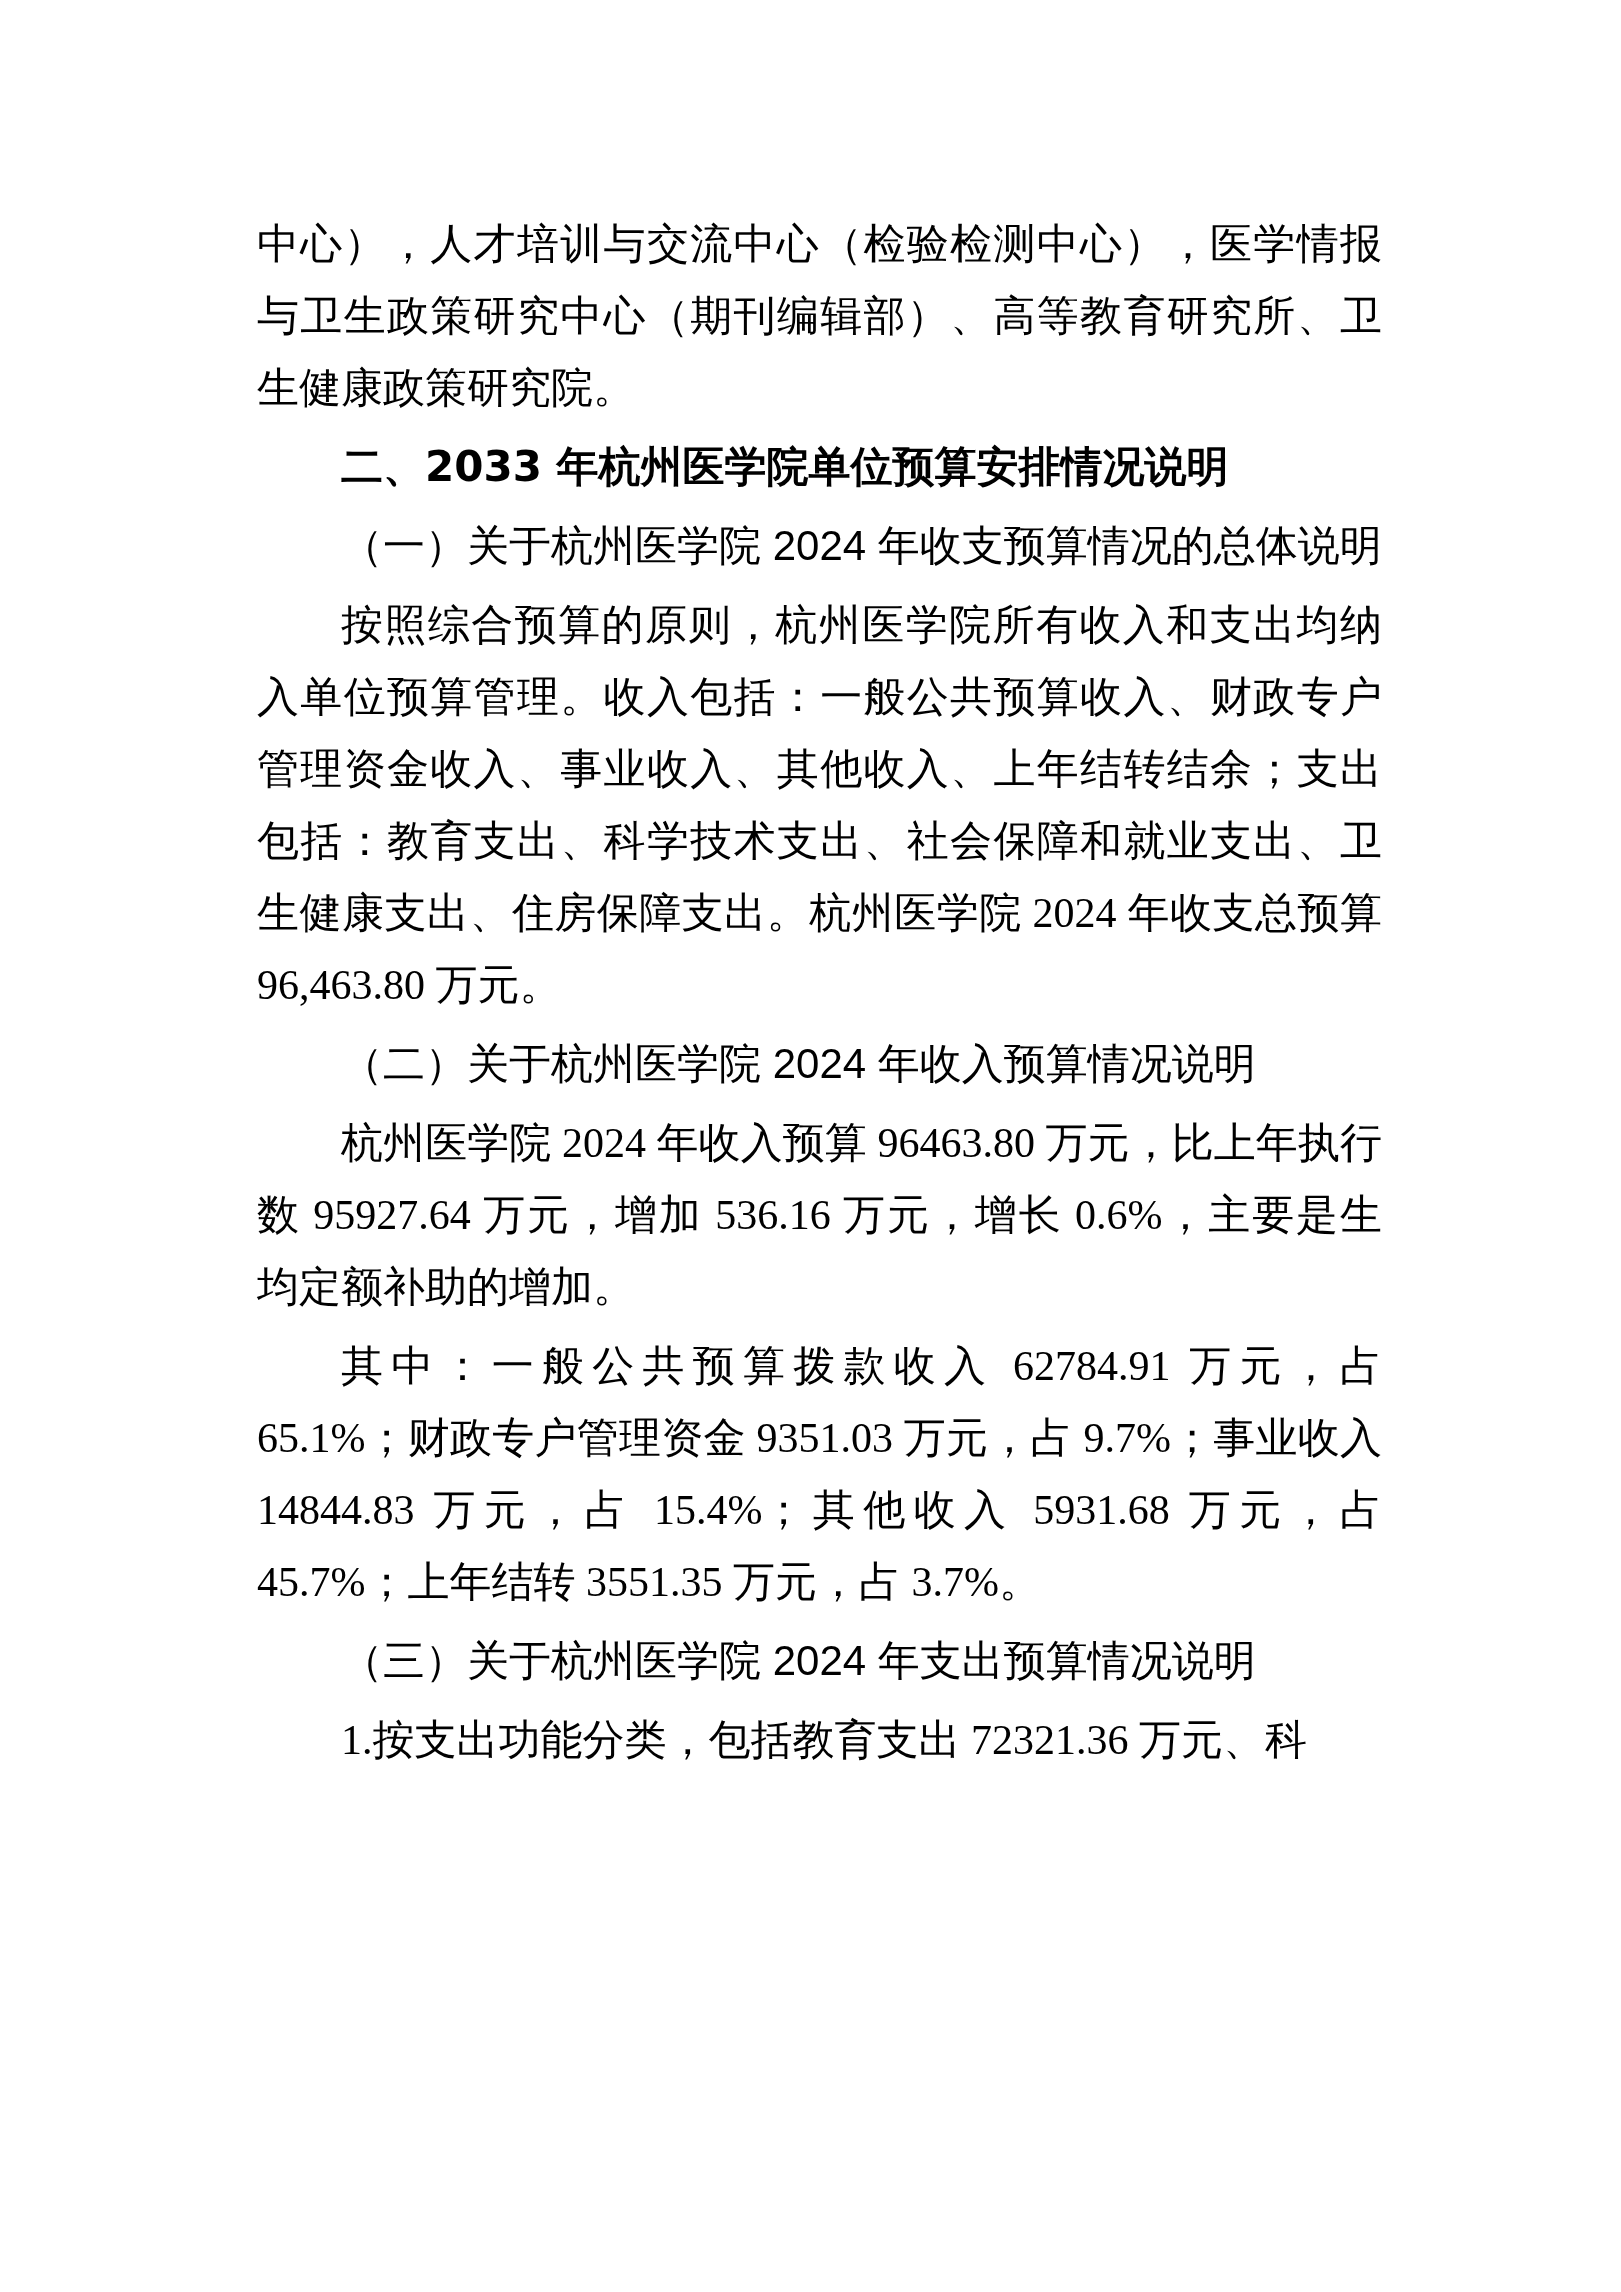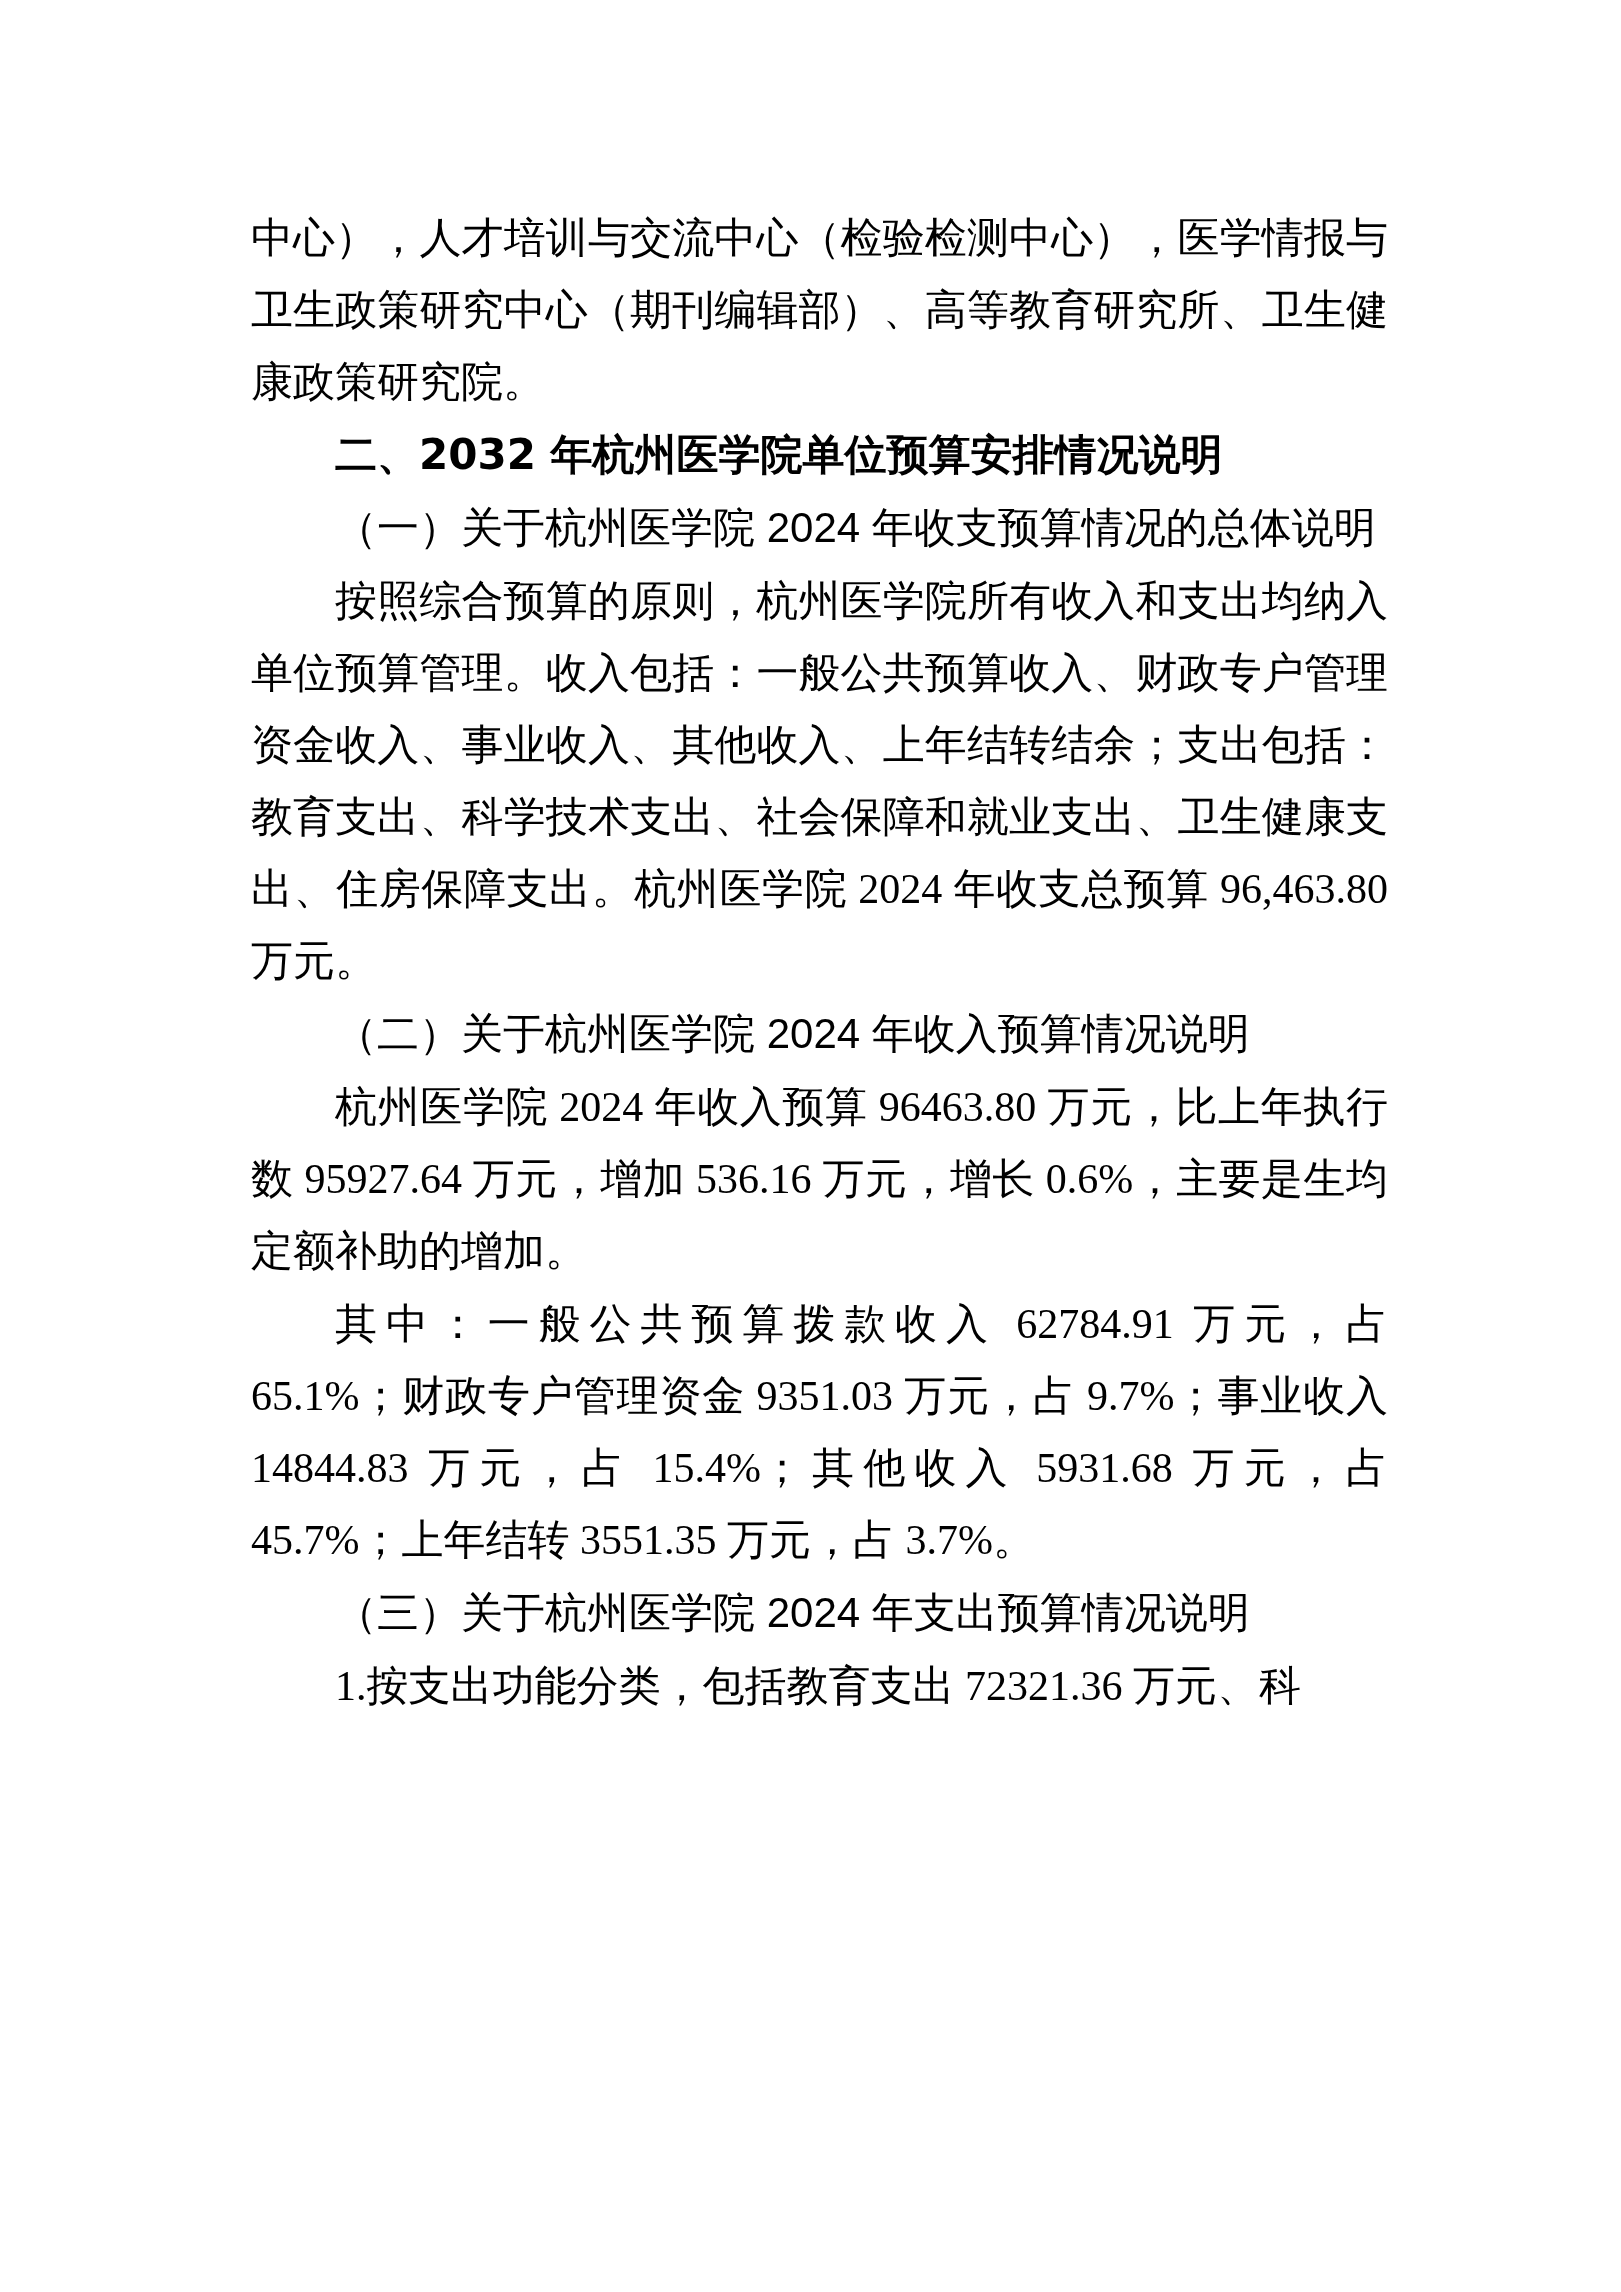--- a/index.html
+++ b/index.html
@@ -15,21 +15,21 @@
     position: relative;
     font-family: "Liberation Serif", "DejaVu Serif", serif;
   }
   .page {
     position: absolute;
     top: 201px;
     left: 250px;
     width: 1139px;
   }
   .page p {
-    margin: 1px;
+    margin: 7px;
     padding: 0;
     font-size: 42px;
     line-height: 72px;
     text-align: justify;
     text-justify: inter-ideograph;
     letter-spacing: 0px;
   }
   
   .indent {
     text-indent: 84px;
@@ -49,21 +49,21 @@
     font-family: "Liberation Serif", "DejaVu Serif", serif;
     font-weight: 400;
   }
 </style>
 </head>
 <body>
 
 <div class="page">
   <p class="body-text">中心），人才培训与交流中心（检验检测中心），医学情报与卫生政策研究中心（期刊编辑部）、高等教育研究所、卫生健康政策研究院。</p>
 
-  <p class="h1 indent">二、2032 年杭州医学院单位预算安排情况说明</p>
+  <p class="h1 indent">二、2033 年杭州医学院单位预算安排情况说明</p>
 
   <p class="h2 indent">（一）关于杭州医学院 2024 年收支预算情况的总体说明</p>
 
   <p class="body-text indent">按照综合预算的原则，杭州医学院所有收入和支出均纳入单位预算管理。收入包括：一般公共预算收入、财政专户管理资金收入、事业收入、其他收入、上年结转结余；支出包括：教育支出、科学技术支出、社会保障和就业支出、卫生健康支出、住房保障支出。杭州医学院 2024 年收支总预算 96,463.80 万元。</p>
 
   <p class="h2 indent">（二）关于杭州医学院 2024 年收入预算情况说明</p>
 
   <p class="body-text indent">杭州医学院 2024 年收入预算 96463.80 万元，比上年执行数 95927.64 万元，增加 536.16 万元，增长 0.6%，主要是生均定额补助的增加。</p>
 
   <p class="body-text indent">其中：一般公共预算拨款收入 62784.91 万元，占 65.1%；财政专户管理资金 9351.03 万元，占 9.7%；事业收入 14844.83 万元，占 15.4%；其他收入 5931.68 万元，占 45.7%；上年结转 3551.35 万元，占 3.7%。</p>

